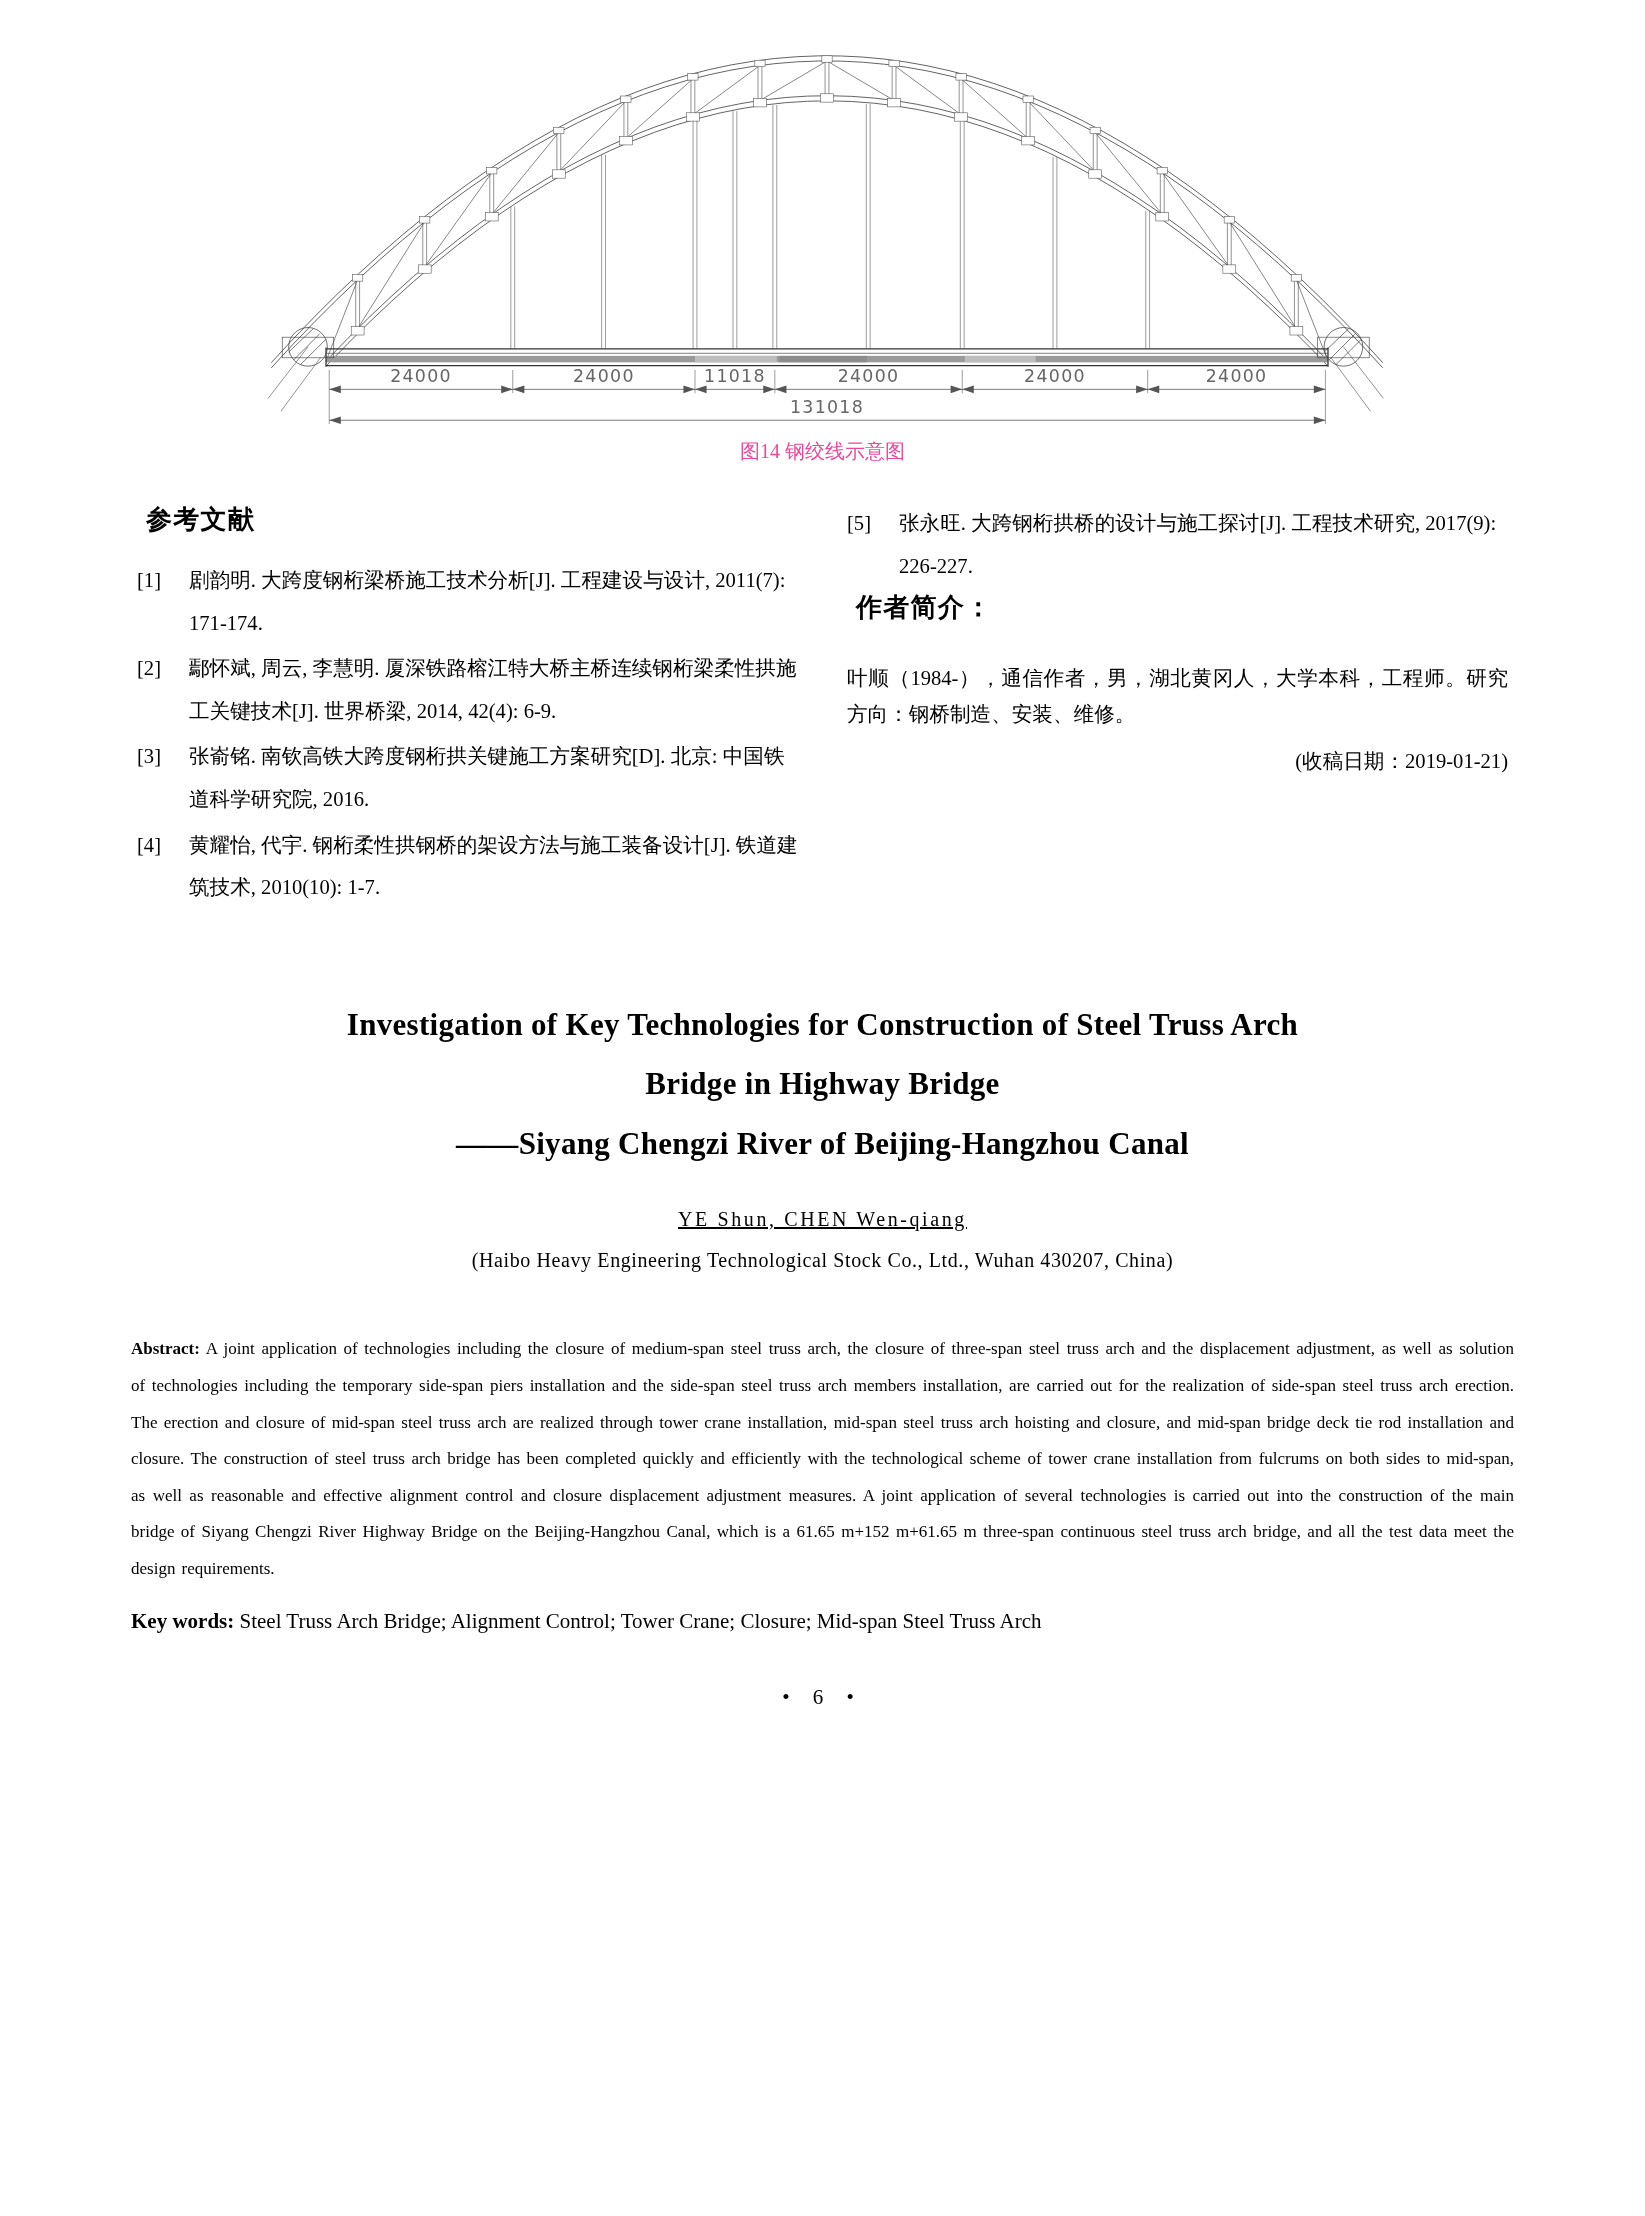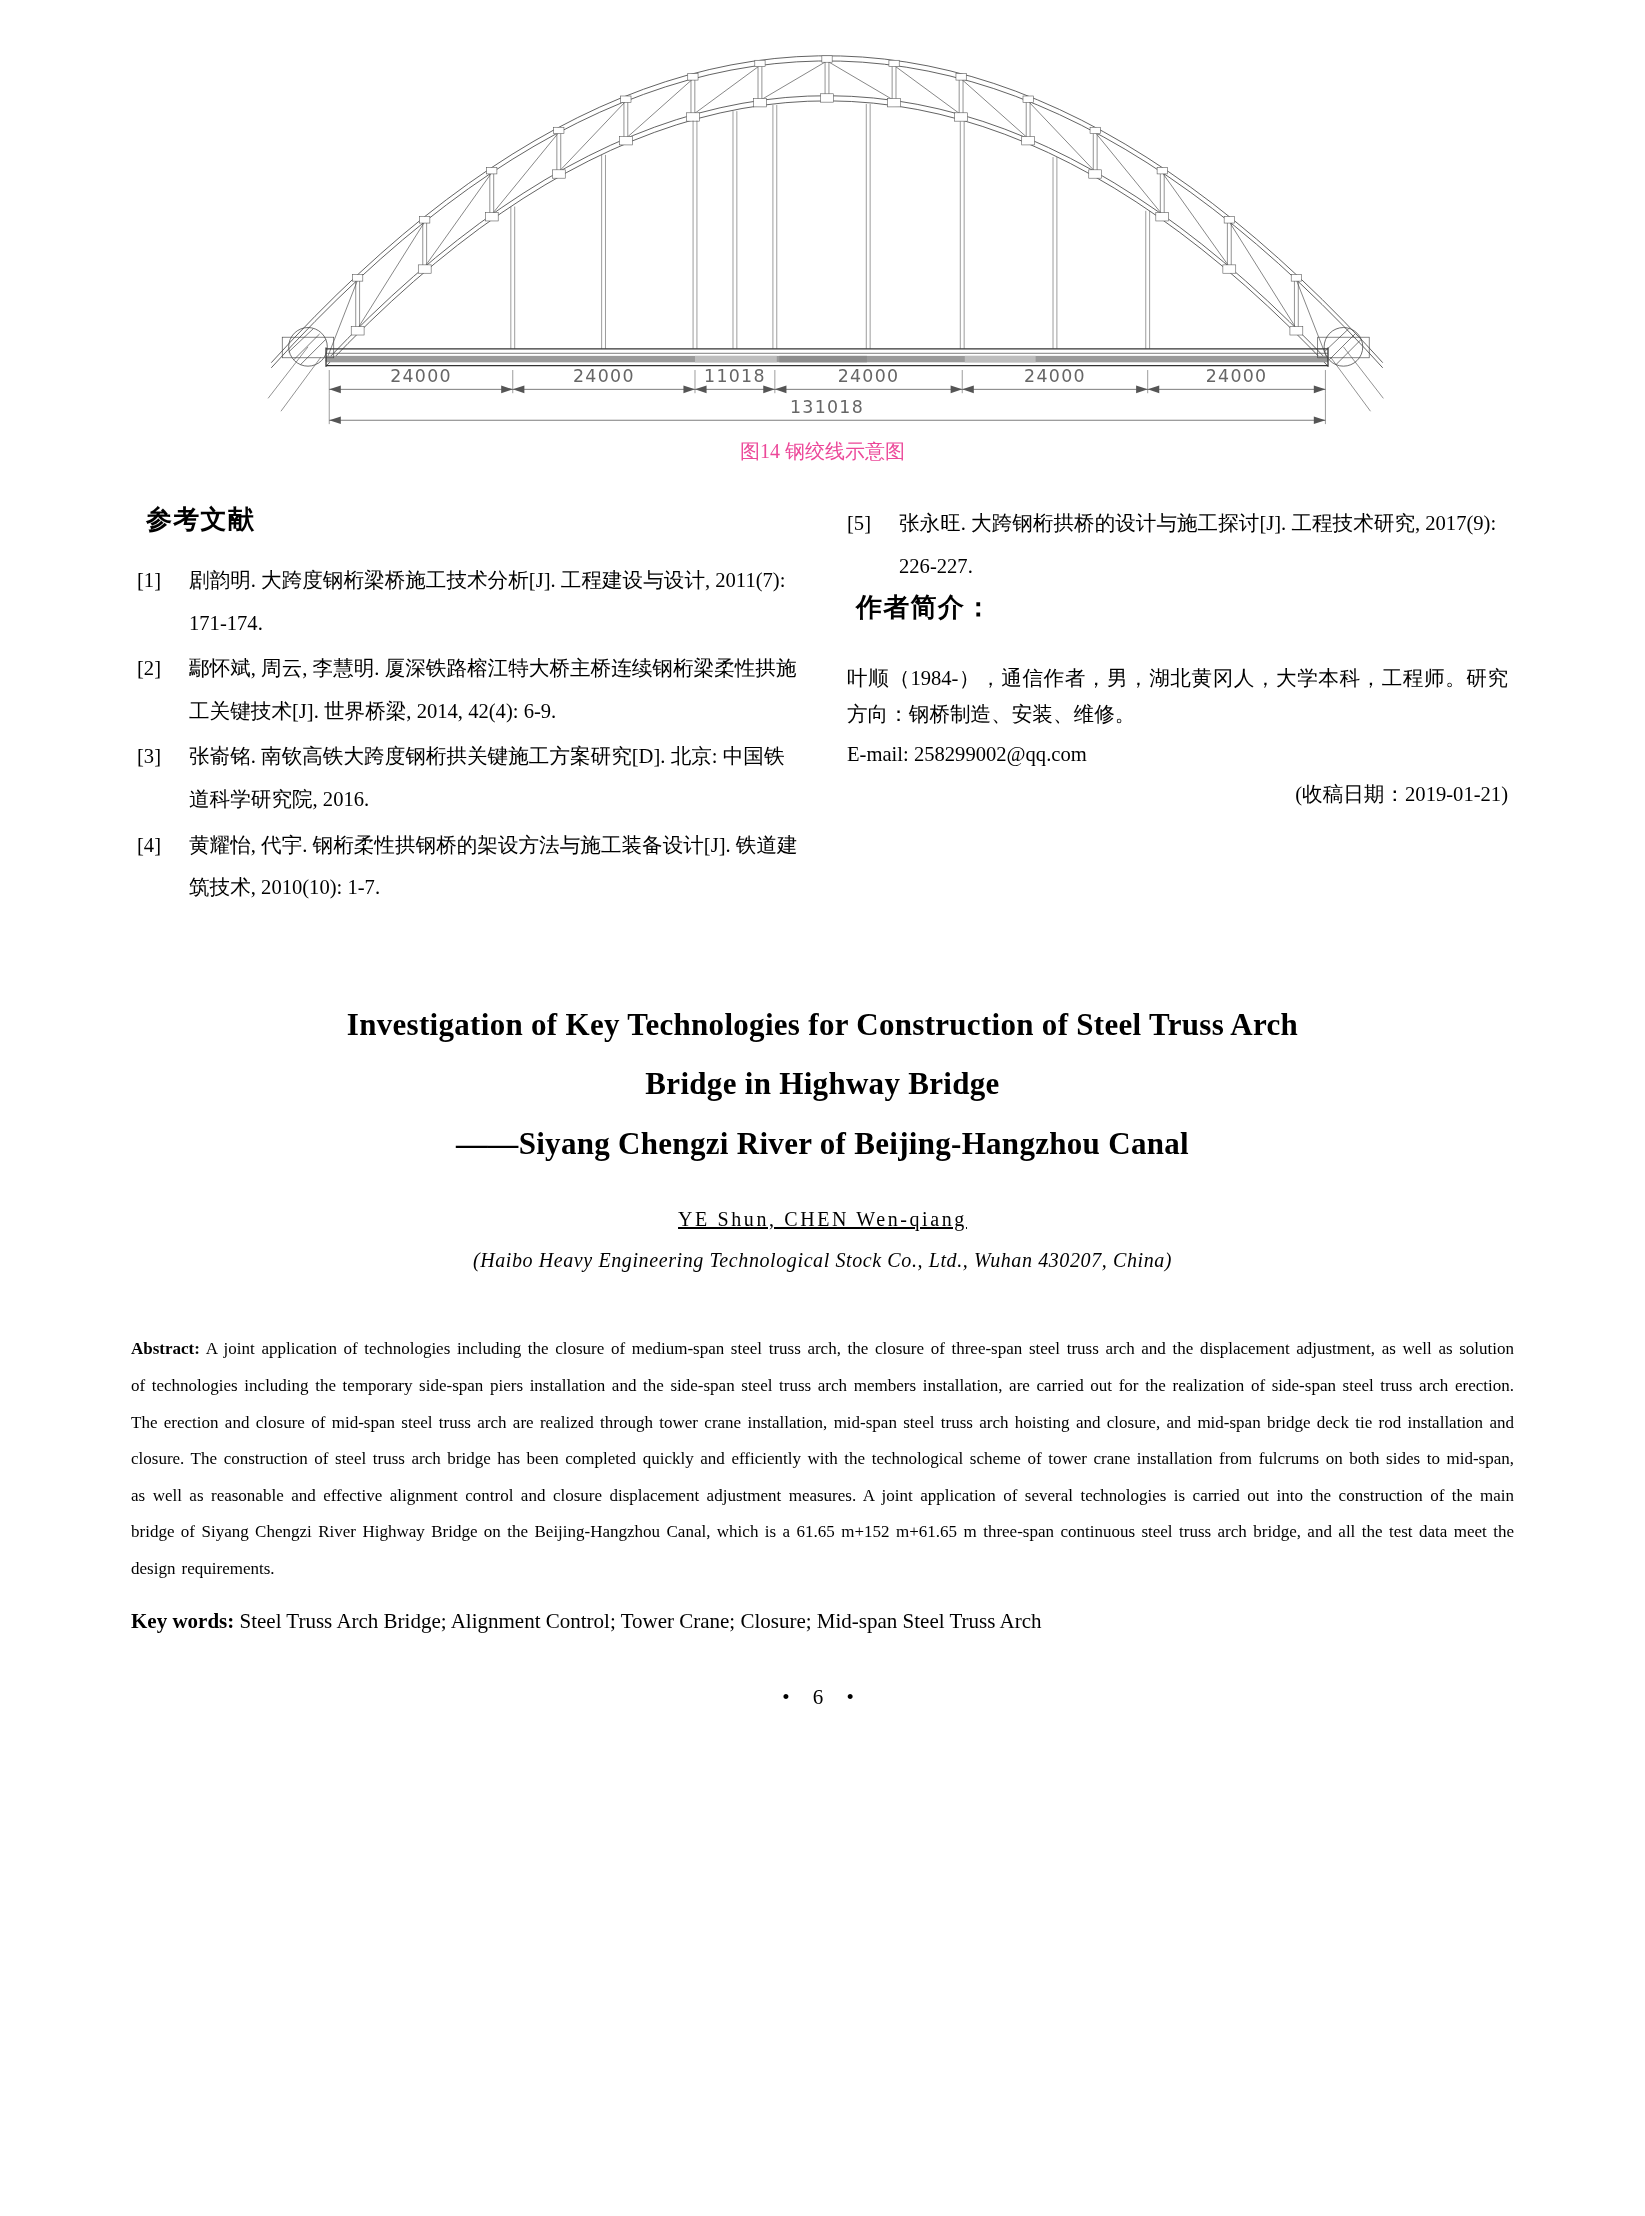--- a/index.html
+++ b/index.html
@@ -22,21 +22,21 @@
   .ref .lab{width:52px;flex:none;}
   .ref .txt{flex:1;}
   .bio-head{margin-top:90px;}
   .bio-text{font-size:20.6px;line-height:1.74;margin:36px 0 0 0;text-align:justify;}
   .bio-email{font-size:20.6px;margin:10.3px 0 0 0;}
   .bio-received{font-size:20.6px;margin:14px 0 0 0;text-align:right;}
   .article{padding:0 55px;margin-top:83px;}
   h1.title{font-size:31px;font-weight:bold;text-align:center;line-height:1.92;
     margin:0;letter-spacing:0.3px;}
   .authors{text-align:center;font-size:20px;letter-spacing:2.6px;margin-top:35px;text-decoration:underline;}
-  .affil{text-align:center;font-size:20px;font-style:italic;margin-top:18px;letter-spacing:0.6px;}
+  .affil{text-align:center;font-size:20px;margin-top:18px;letter-spacing:0.6px;}
   .abstract{margin:59px 76px 0 76px;font-size:17px;line-height:2.15;
     text-align:justify;word-spacing:1.9px;}
   .keywords{margin:11.6px 76px 0 76px;font-size:21px;line-height:2.15;text-align:justify;}
   .lead{font-weight:bold;}
   footer.pageno{text-align:center;font-size:21px;margin-top:41px;letter-spacing:9px;}
 </style>
 </head>
 <body>
 
 <div>
@@ -238,21 +238,20 @@
     </div>
 
     <div class="col">
       <div class="ref">
         <span class="lab">[5]</span>
         <span class="txt">张永旺. 大跨钢桁拱桥的设计与施工探讨[J]. 工程技术研究, 2017(9): 226-227.</span>
       </div>
 
       <h3 class="sec bio-head">作者简介：</h3>
       <p class="bio-text">叶顺（1984-），通信作者，男，湖北黄冈人，大学本科，工程师。研究方向：钢桥制造、安装、维修。</p>
-      <p class="bio-email">E-mail: 258299002@qq.com</p>
       <p class="bio-received">(收稿日期：2019-01-21)</p>
     </div>
   </section>
 
   <section class="article">
     <h1 class="title">
       <div>Investigation of Key Technologies for Construction of Steel Truss Arch</div>
       <div>Bridge in Highway Bridge</div>
       <div>——Siyang Chengzi River of Beijing-Hangzhou Canal</div>
     </h1>

